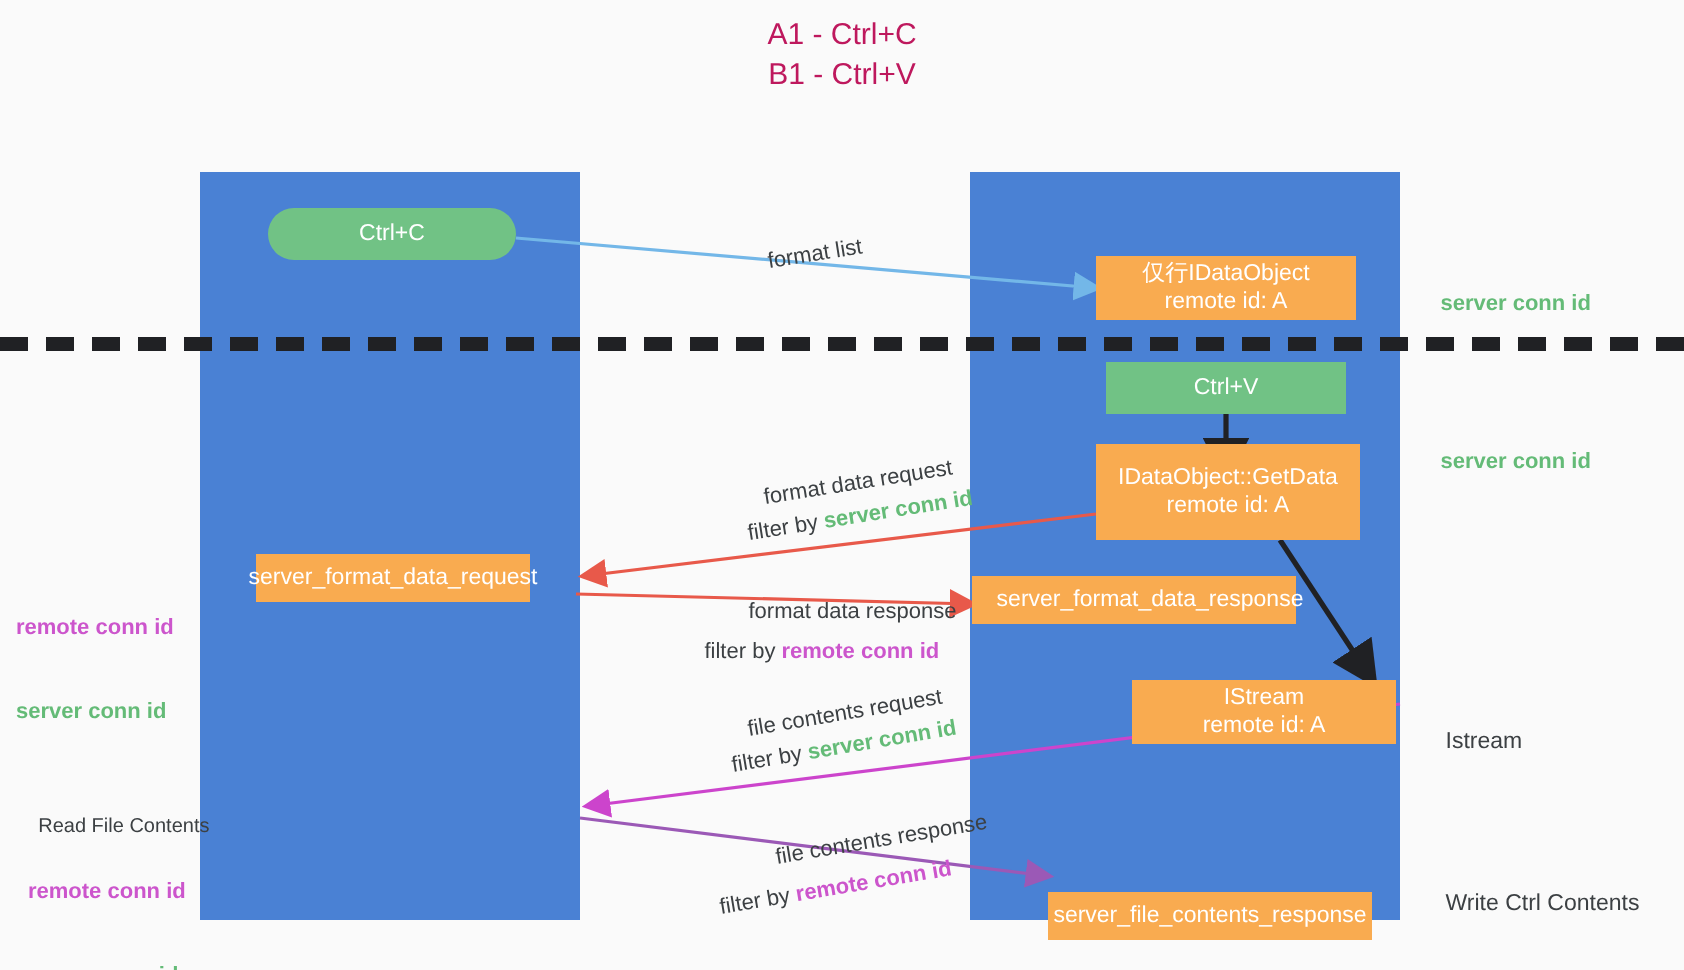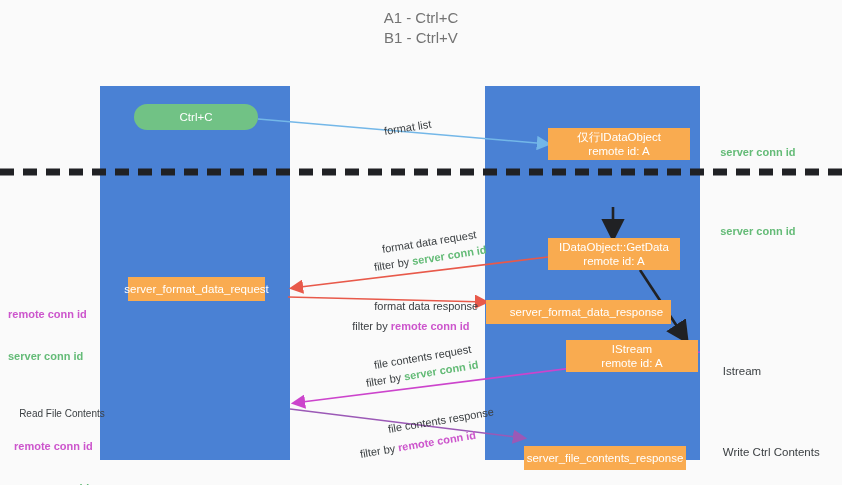--- a/index.html
+++ b/index.html
@@ -30,21 +30,21 @@
     pointer-events: none;
   }
   .title {
     position: absolute;
     left: 0;
     top: 8px;
     width: 842px;
     text-align: center;
     font-size: 15px;
     line-height: 20px;
-    color: #737373;
+    color: #be185d;
     white-space: pre;
   }
   .col-head {
     position: absolute;
     text-align: center;
     font-size: 12px;
     line-height: 14px;
     color: #3c4043;
     white-space: pre;
   }
@@ -143,36 +143,39 @@
 
     <line x1="700" y1="352" x2="294" y2="403" stroke="#cc44cc" stroke-width="1.6" marker-end="url(#ah-magenta)"></line>
 
     <line x1="290" y1="409" x2="524" y2="438" stroke="#9b59b6" stroke-width="1.6" marker-end="url(#ah-purple)"></line>
   </svg>
 
   <div class="box green" style="left:134px; top:104px; width:124px; height:26px;border-radius:13px;">
     <span>Ctrl+C</span>
   </div>
 
-  <div class="box orange" style="left:548px; top:128px; width:142px; height:32px;">
+  <div class="box orange" style="left:548px; top:128px; width:130px; height:32px;">
     <span>仅行IDataObject
 remote id: A</span>
   </div>
 
-
-  <div class="box orange" style="left:548px; top:238px; width:132px; height:32px;">
+  <div class="box green" style="left:553px; top:181px; width:120px; height:26px;">
+    <span>Ctrl+V</span>
+  </div>
+
+  <div class="box orange" style="left:548px; top:222px; width:132px; height:48px;">
     <span>IDataObject::GetData
 remote id: A</span>
   </div>
 
   <div class="box orange" style="left:128px; top:277px; width:137px; height:24px;">
     <span>server_format_data_request</span>
   </div>
 
-  <div class="box orange" style="left:486px; top:300px; width:185px; height:24px;padding-left:16px;">
+  <div class="box orange" style="left:486px; top:288px; width:162px; height:24px;padding-left:16px;">
     <span>server_format_data_response</span>
   </div>
 
   <div class="box orange" style="left:566px; top:340px; width:132px; height:32px;">
     <span>IStream
 remote id: A</span>
   </div>
 
 
   <div class="box orange" style="left:524px; top:425px; width:162px; height:24px;margin-top:21px;">

